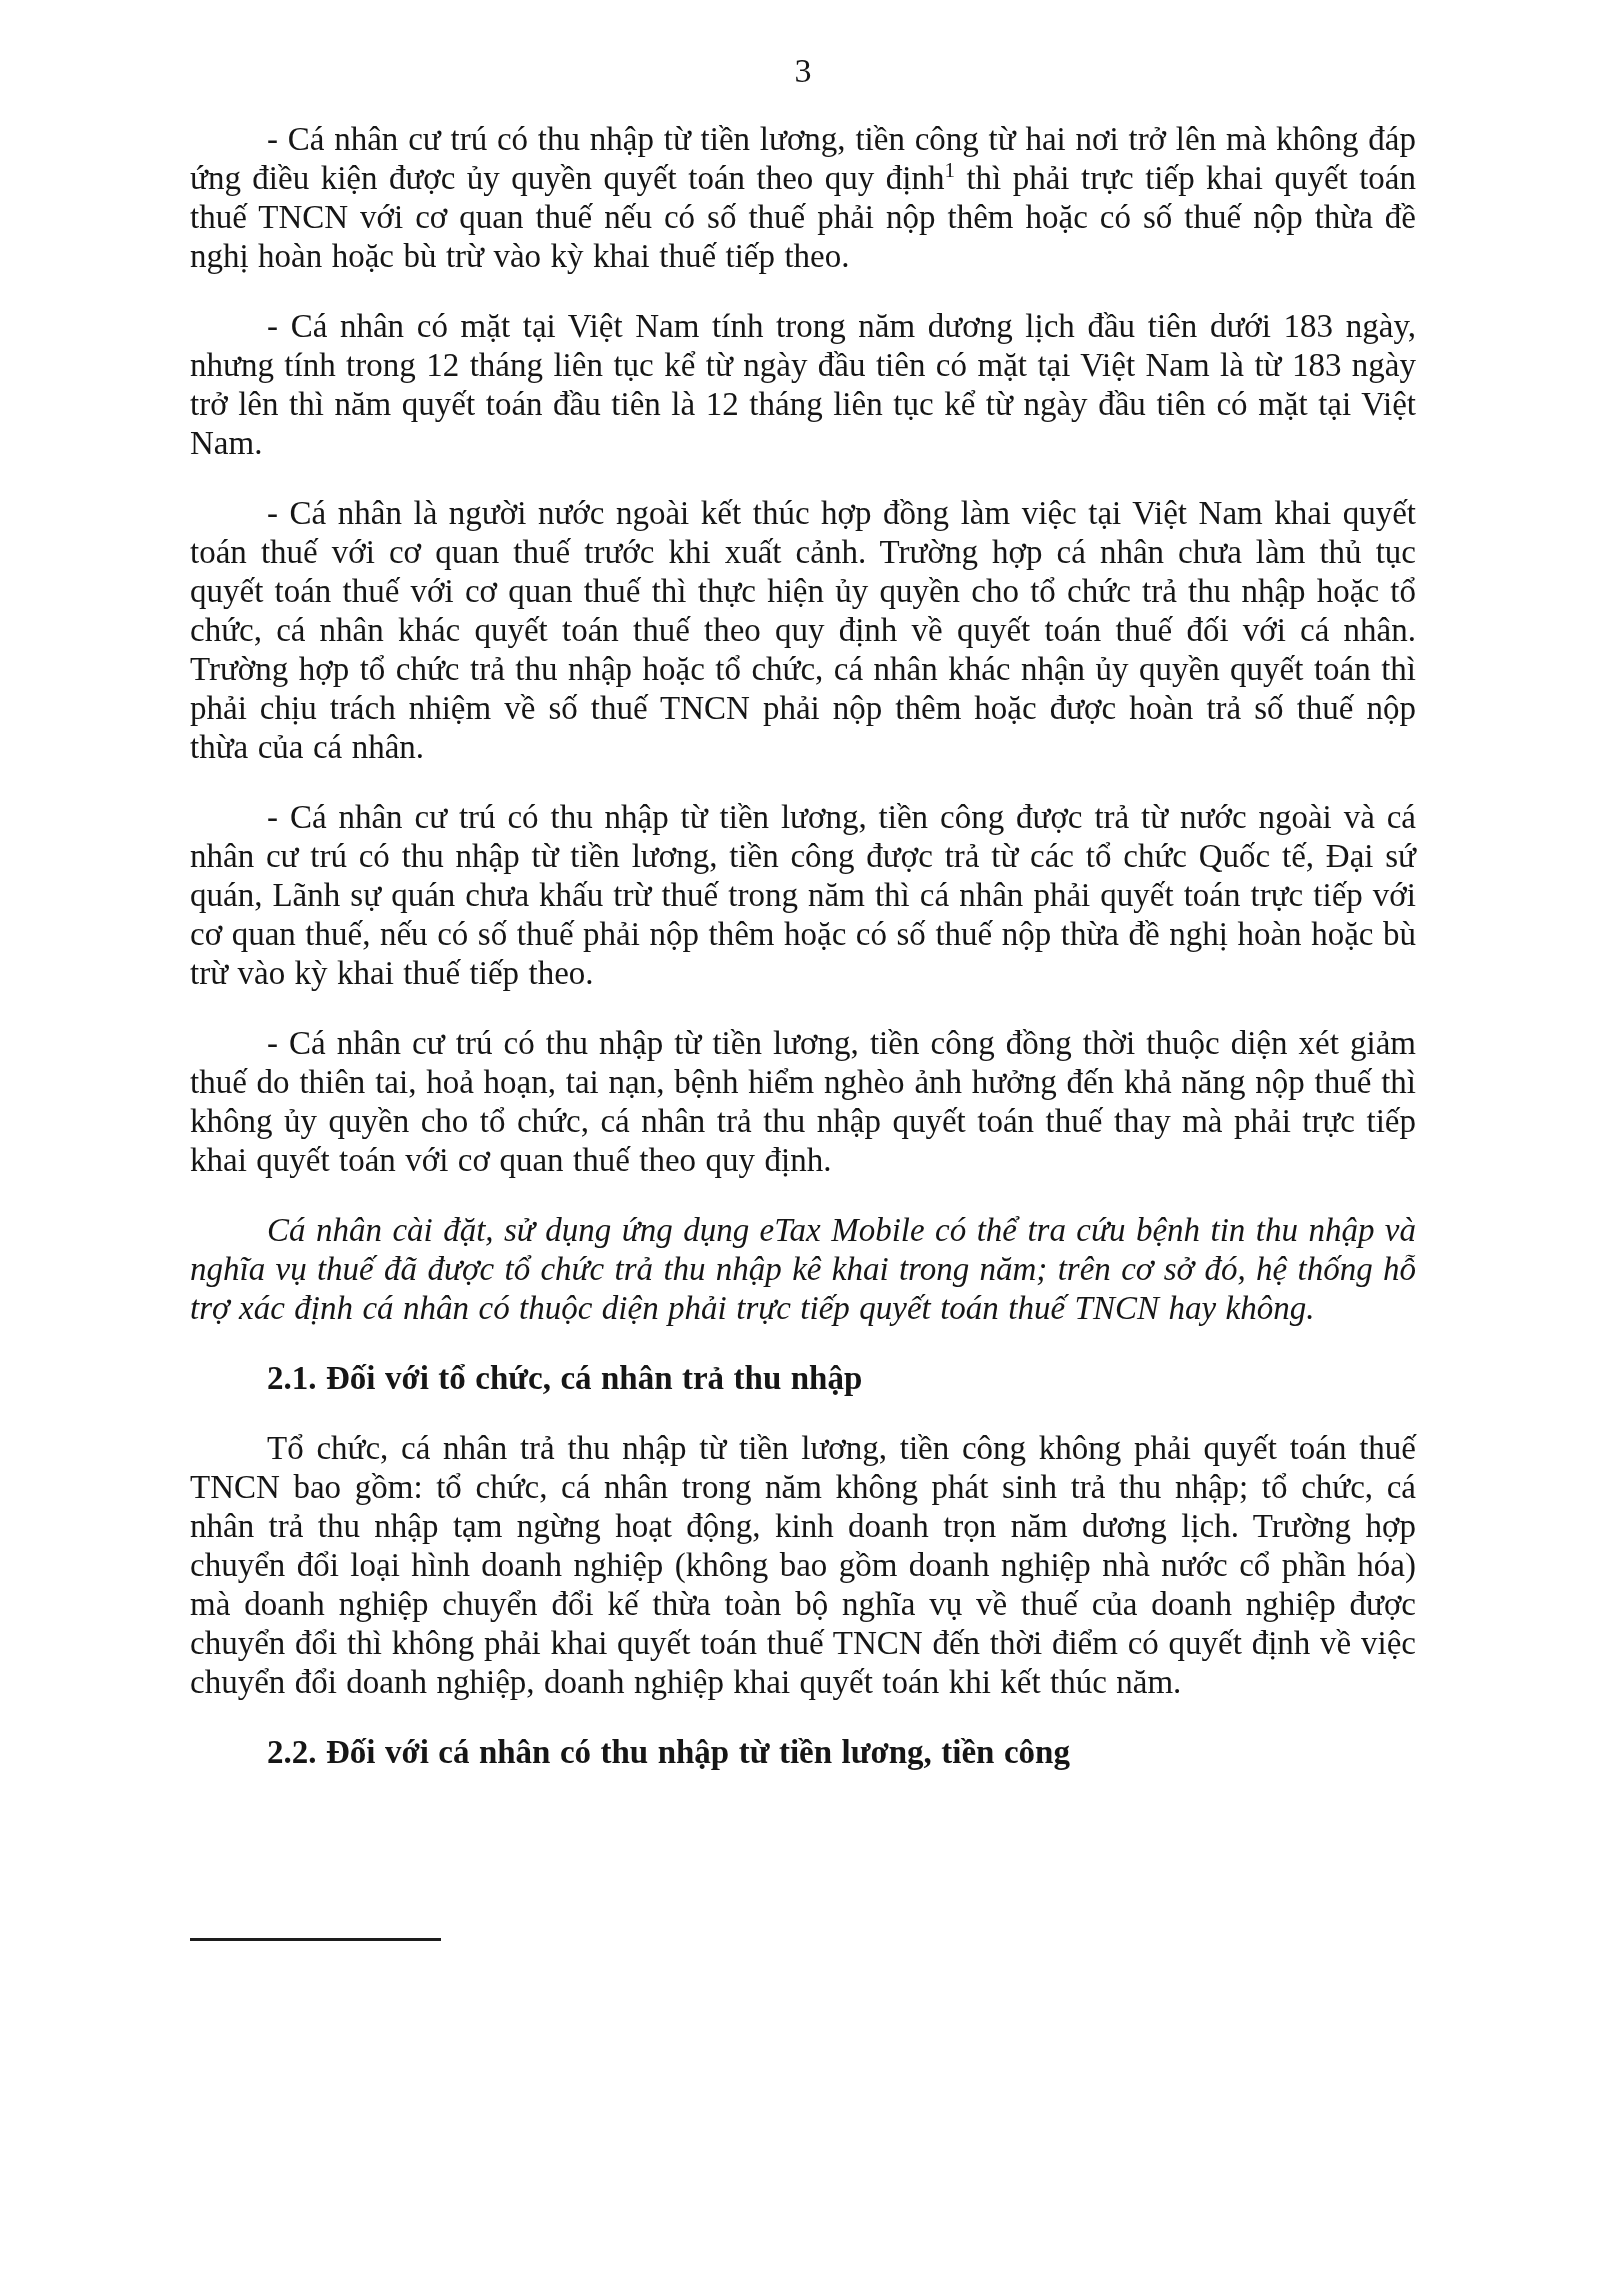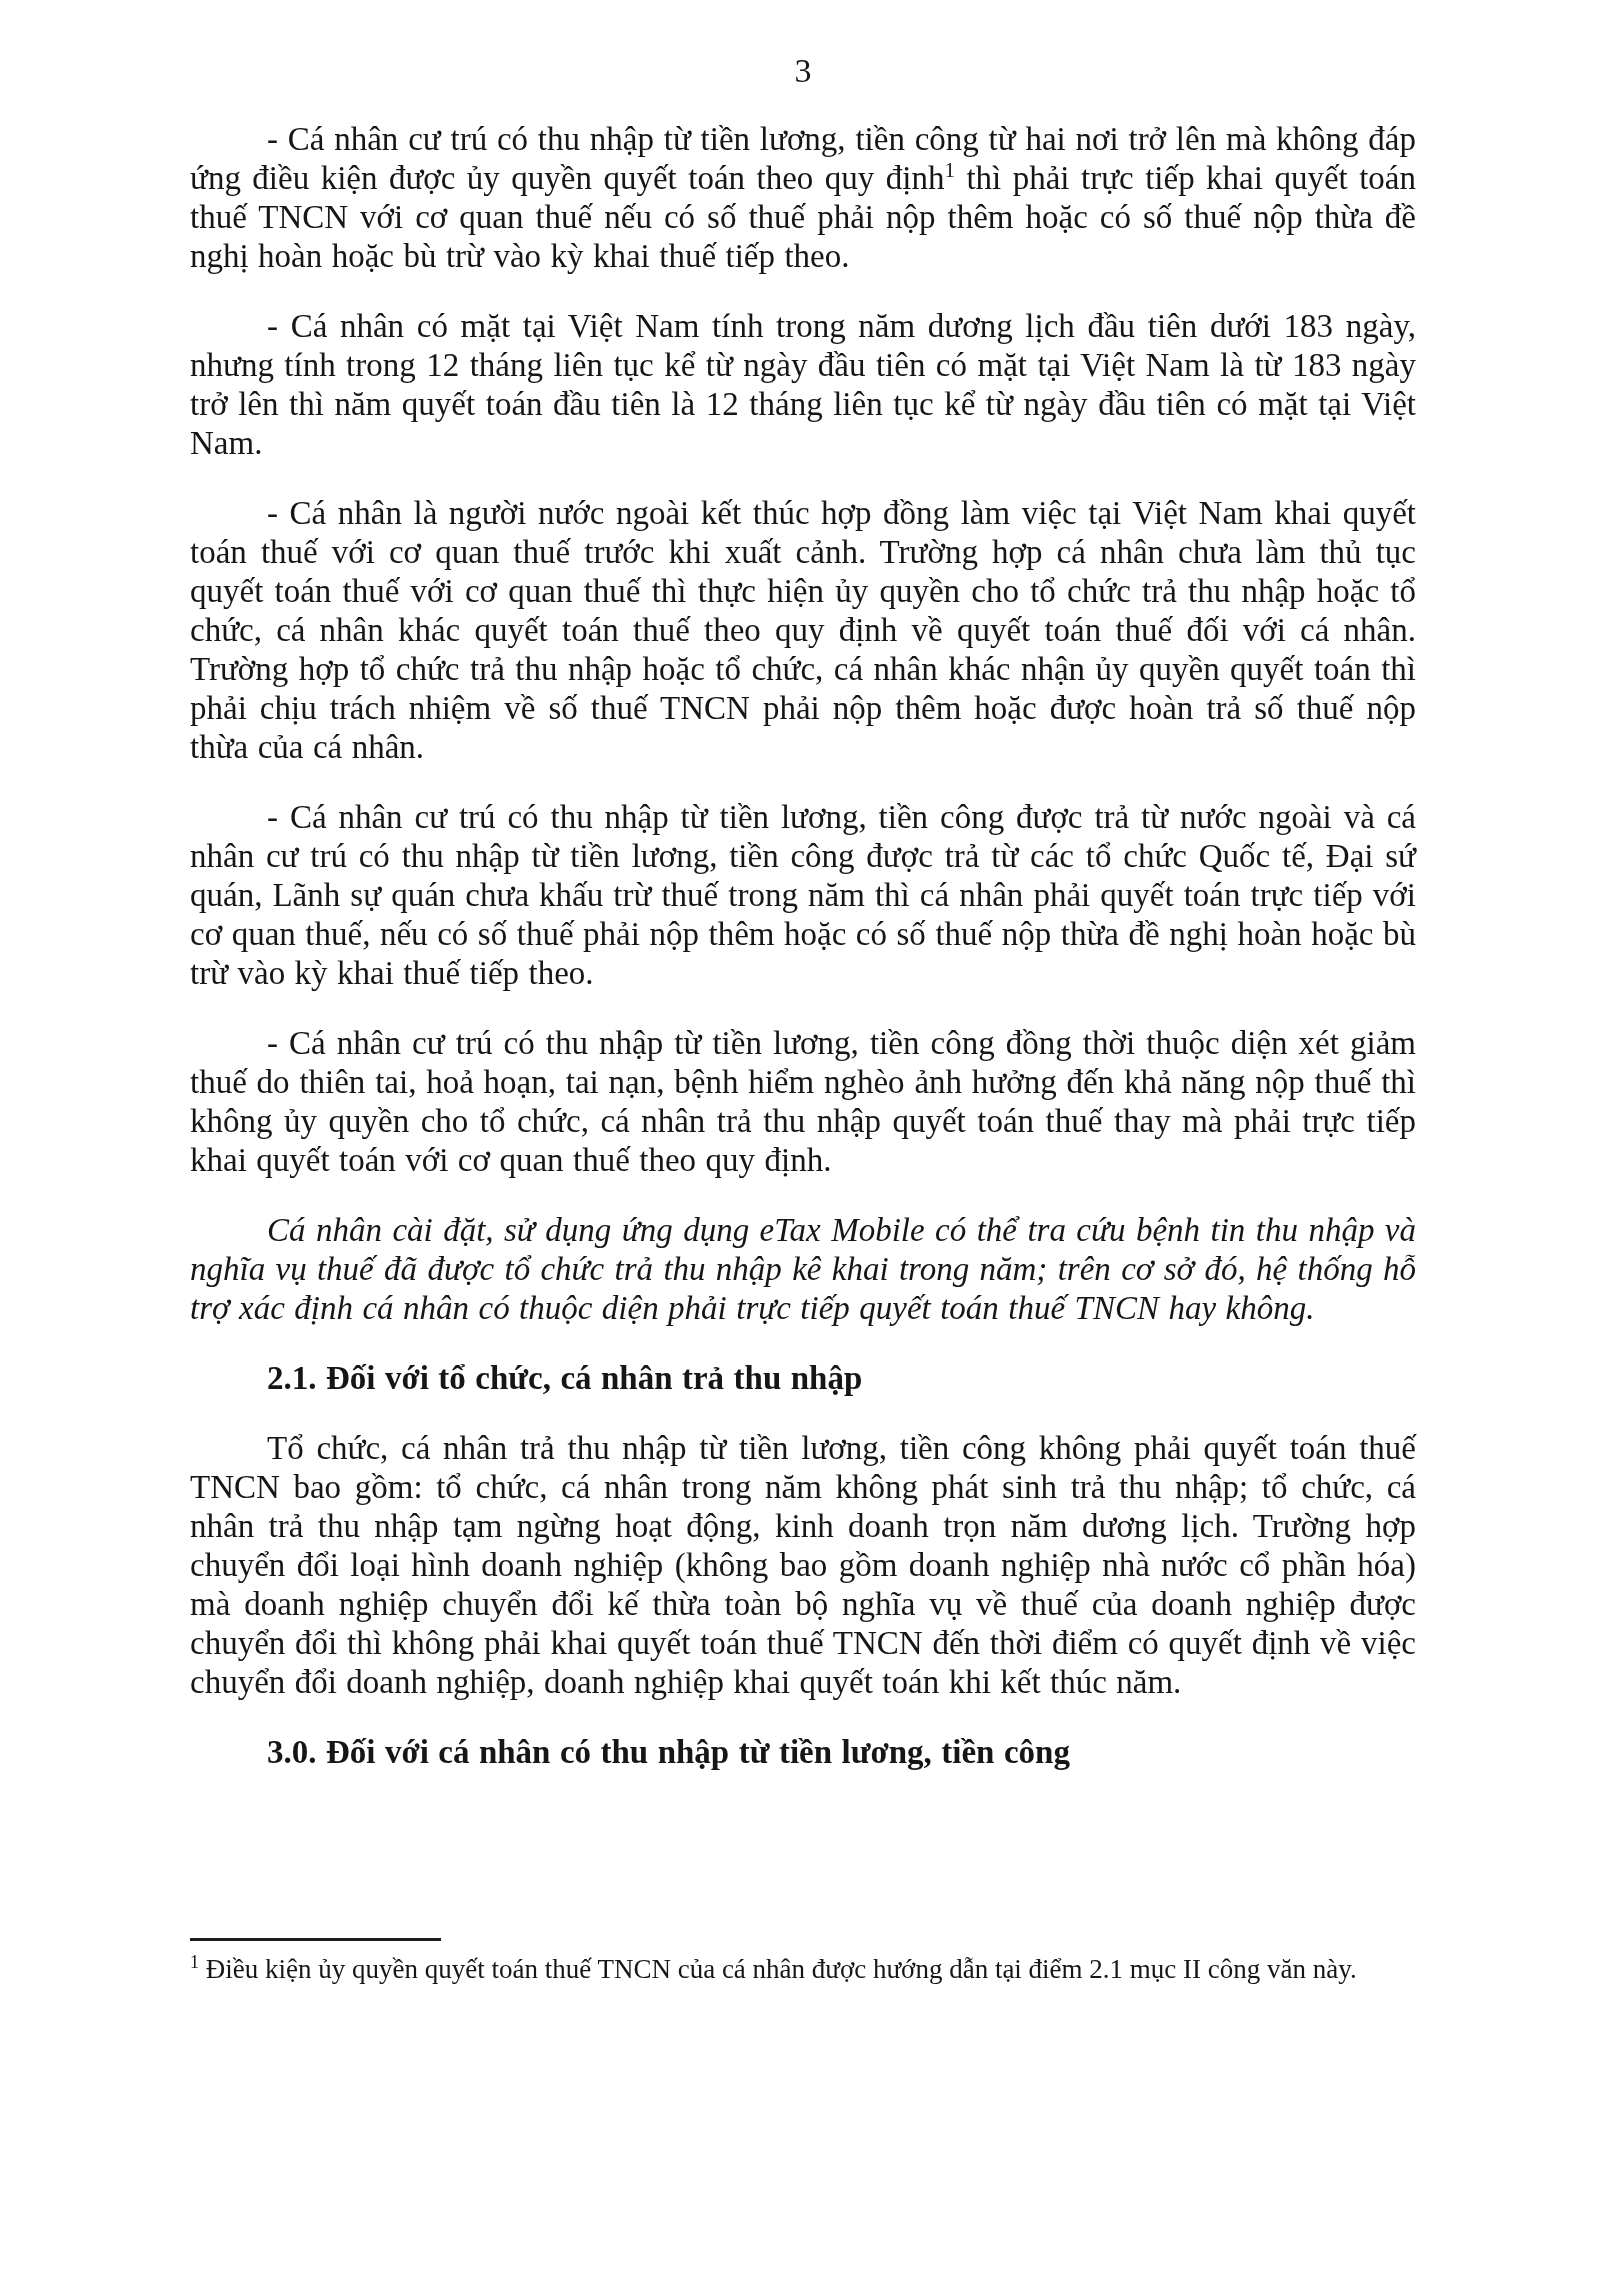--- a/index.html
+++ b/index.html
@@ -87,22 +87,21 @@
 
     <p class="para">- Cá nhân cư trú có thu nhập từ tiền lương, tiền công đồng thời thuộc diện xét giảm thuế do thiên tai, hoả hoạn, tai nạn, bệnh hiểm nghèo ảnh hưởng đến khả năng nộp thuế thì không ủy quyền cho tổ chức, cá nhân trả thu nhập quyết toán thuế thay mà phải trực tiếp khai quyết toán với cơ quan thuế theo quy định.</p>
 
     <p class="para italic">Cá nhân cài đặt, sử dụng ứng dụng eTax Mobile có thể tra cứu bệnh tin thu nhập và nghĩa vụ thuế đã được tổ chức trả thu nhập kê khai trong năm; trên cơ sở đó, hệ thống hỗ trợ xác định cá nhân có thuộc diện phải trực tiếp quyết toán thuế TNCN hay không.</p>
 
 
     <p class="para bold">2.1. Đối với tổ chức, cá nhân trả thu nhập</p>
 
     <p class="para">Tổ chức, cá nhân trả thu nhập từ tiền lương, tiền công không phải quyết toán thuế TNCN bao gồm: tổ chức, cá nhân trong năm không phát sinh trả thu nhập; tổ chức, cá nhân trả thu nhập tạm ngừng hoạt động, kinh doanh trọn năm dương lịch. Trường hợp chuyển đổi loại hình doanh nghiệp (không bao gồm doanh nghiệp nhà nước cổ phần hóa) mà doanh nghiệp chuyển đổi kế thừa toàn bộ nghĩa vụ về thuế của doanh nghiệp được chuyển đổi thì không phải khai quyết toán thuế TNCN đến thời điểm có quyết định về việc chuyển đổi doanh nghiệp, doanh nghiệp khai quyết toán khi kết thúc năm.</p>
 
-    <p class="para bold">3.0. Đối với cá nhân có thu nhập từ tiền lương, tiền công</p>
+    <p class="para bold">2.2. Đối với cá nhân có thu nhập từ tiền lương, tiền công</p>
 
   </div>
 
   <div class="footnote">
     <div class="footnote-rule"></div>
-    <p class="footnote-text"><sup>1</sup> <span>Điều kiện ủy quyền quyết toán thuế TNCN của cá nhân được hướng dẫn tại điểm 2.1 mục II công văn này.</span></p>
   </div>
 </div>
 
 
 </body></html>

